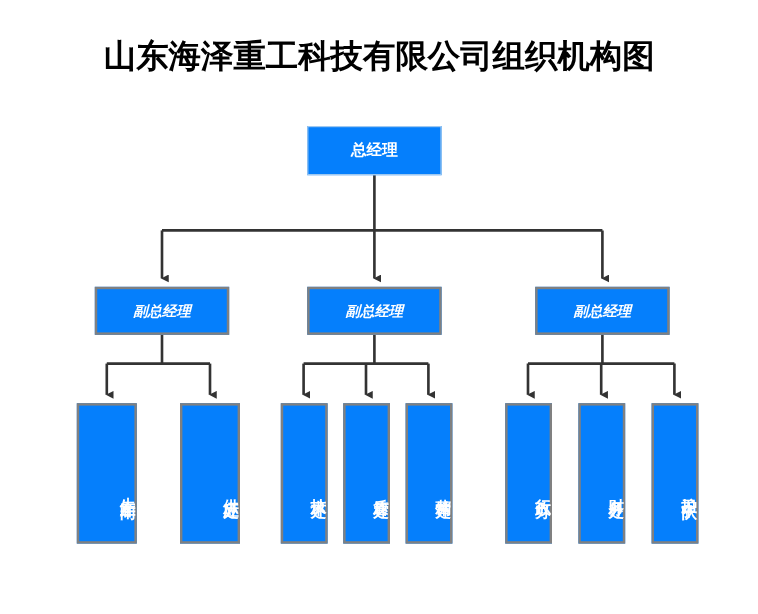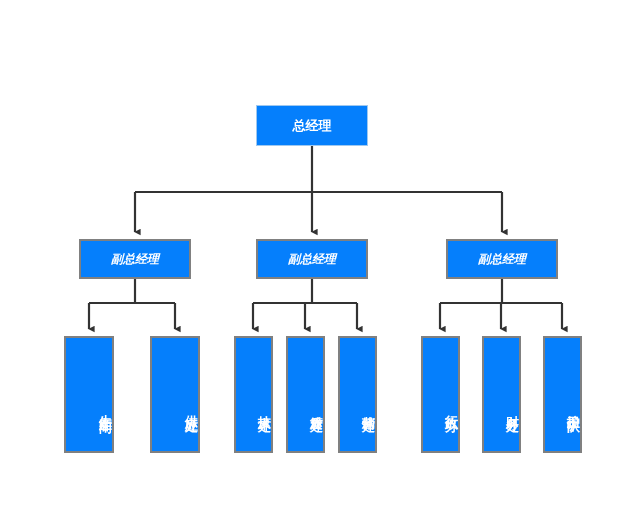--- a/index.html
+++ b/index.html
@@ -67,20 +67,21 @@
     width: 632px;
     height: 512px;
     pointer-events: none;
   }
 </style>
 </head>
 <body>
 
 <div id="page">
 
+  <div id="chart-title">山东海泽重工科技有限公司组织机构图</div>
 
   <svg id="connector-layer" width="632" height="512" viewBox="0 0 632 512">
     <defs>
       <marker id="arrowhead" markerWidth="7" markerHeight="7" refX="3.2" refY="5.6" orient="auto" markerUnits="userSpaceOnUse">
         <path d="M 0 0 L 6.4 0 L 3.2 6.4 Z" fill="#333333"></path>
       </marker>
     </defs>
 
     <path d="M 312 146 L 312 192" stroke="#333333" stroke-width="2.2" fill="none"></path>
 

